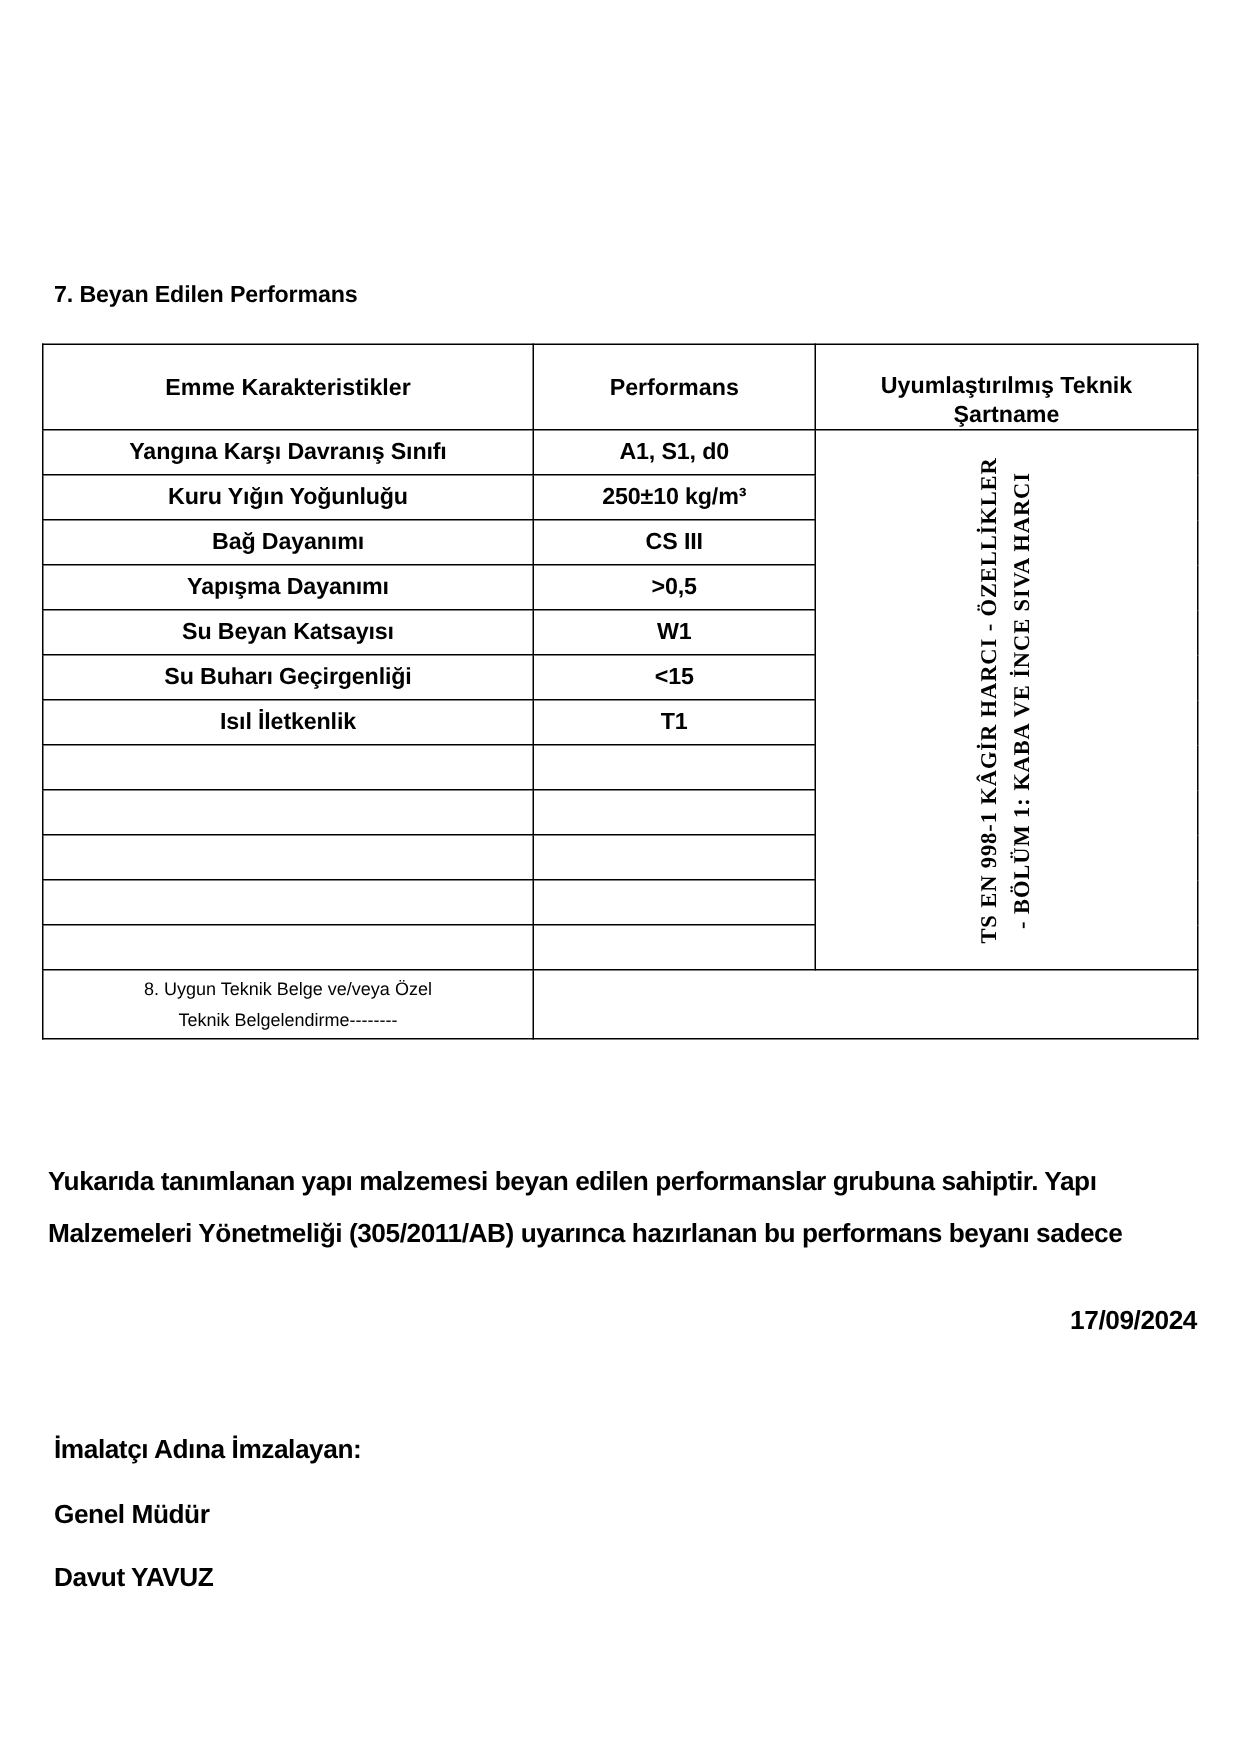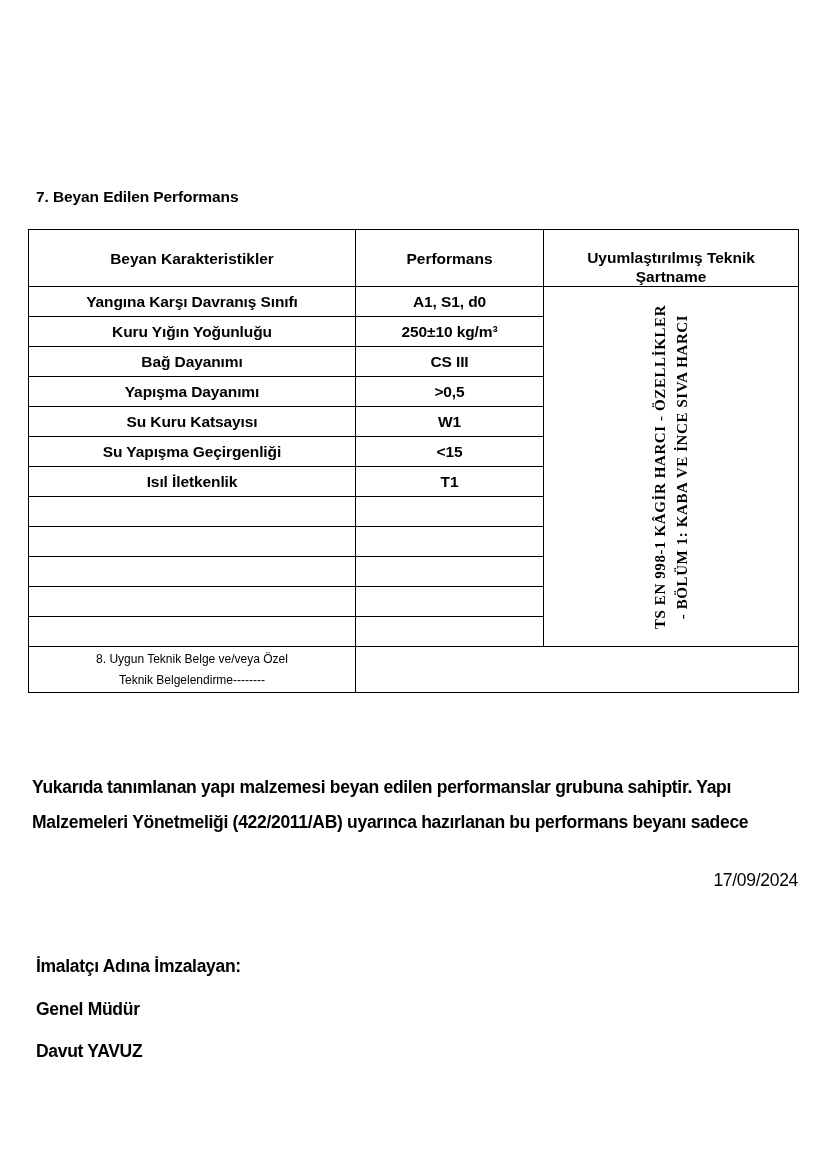--- a/index.html
+++ b/index.html
@@ -77,21 +77,21 @@
     font-weight: bold;
     letter-spacing: -0.3px;
     line-height: 35px;
     white-space: nowrap;
   }
   .date {
     position: absolute;
     top: 870px;
     right: 29px;
     font-size: 17.5px;
-    font-weight: normal;
+    font-weight: bold;
     letter-spacing: -0.3px;
   }
   .sig-heading, .sig-title, .sig-name {
     position: absolute;
     left: 36px;
     font-size: 17.5px;
     font-weight: bold;
     letter-spacing: -0.3px;
   }
   .sig-heading { top: 956px; text-align: right; }
@@ -106,21 +106,21 @@
   <div class="doc-title">7. Beyan Edilen Performans</div>
 
   <table class="perf-table">
     <colgroup>
       <col style="width:327px">
       <col style="width:188px">
       <col style="width:255px">
     </colgroup>
     <tbody>
       <tr class="header-row">
-        <td><span class="hdr">Beyan Karakteristikler</span></td>
+        <td><span class="hdr">Emme Karakteristikler</span></td>
         <td><span class="hdr">Performans</span></td>
         <td><span class="hdr hdr-narrow">Uyumlaştırılmış Teknik Şartname</span></td>
       </tr>
 
       <tr class="data-row">
         <td>Yangına Karşı Davranış Sınıfı</td>
         <td>A1, S1, d0</td>
         <td class="vert-cell" rowspan="12">
           <div class="vert-text">
             <div>TS EN 998-1 KÂGİR HARCI - ÖZELLİKLER</div>
@@ -134,25 +134,25 @@
       </tr>
       <tr class="data-row">
         <td>Bağ Dayanımı</td>
         <td>CS III</td>
       </tr>
       <tr class="data-row">
         <td>Yapışma Dayanımı</td>
         <td>&gt;0,5</td>
       </tr>
       <tr class="data-row">
-        <td>Su Kuru Katsayısı</td>
+        <td>Su Beyan Katsayısı</td>
         <td>W1</td>
       </tr>
       <tr class="data-row">
-        <td>Su Yapışma Geçirgenliği</td>
+        <td>Su Buharı Geçirgenliği</td>
         <td>&lt;15</td>
       </tr>
       <tr class="data-row">
         <td>Isıl İletkenlik</td>
         <td>T1</td>
       </tr>
 
       <tr class="empty-row">
         <td></td>
         <td></td>
@@ -179,21 +179,21 @@
           <div>8. Uygun Teknik Belge ve/veya Özel</div>
           <div>Teknik Belgelendirme--------</div>
         </td>
         <td colspan="2"></td>
       </tr>
     </tbody>
   </table>
 
   <div class="declaration">
     <div>Yukarıda tanımlanan yapı malzemesi beyan edilen performanslar grubuna sahiptir. Yapı</div>
-    <div>Malzemeleri Yönetmeliği (422/2011/AB) uyarınca hazırlanan bu performans beyanı sadece</div>
+    <div>Malzemeleri Yönetmeliği (305/2011/AB) uyarınca hazırlanan bu performans beyanı sadece</div>
   </div>
 
   <div class="date">17/09/2024</div>
 
   <div class="sig-heading">İmalatçı Adına İmzalayan:</div>
   <div class="sig-title">Genel Müdür</div>
   <div class="sig-name">Davut YAVUZ</div>
 
 </div>
 

